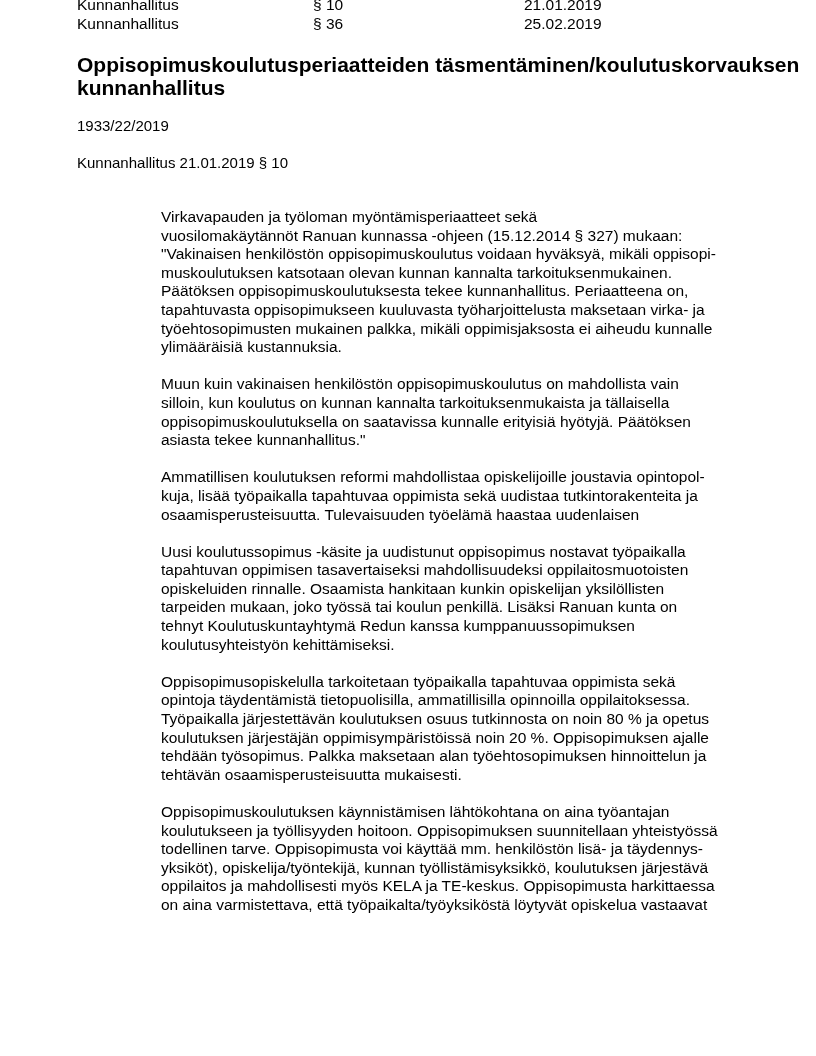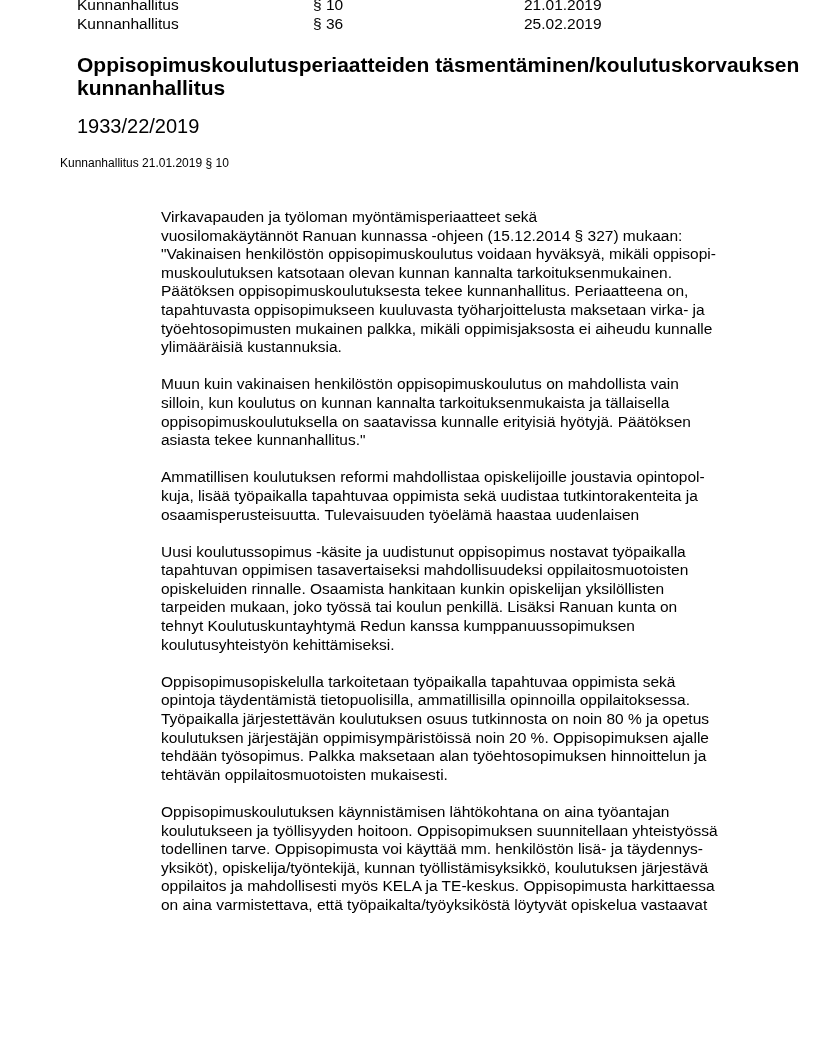--- a/index.html
+++ b/index.html
@@ -9,22 +9,22 @@
   }
   .meta-table { position: absolute; left: 77px; top: -4px; font-size: 15.5px; line-height: 18.5px; }
   .meta-row { display: flex; white-space: nowrap; }
   .meta-row .c1 { width: 236px; }
   .meta-row .c2 { width: 211px; }
   .meta-row .c3 { width: 200px; }
   .title {
     position: absolute; left: 77px; top: 53px; width: 700px;
     font-size: 21px; font-weight: bold; line-height: 23px; margin: 0;
   }
-  .docnum { position: absolute; left: 77px; top: 117px; font-size: 20px; line-height: 18.5px; }
-  .meeting { position: absolute; left: 60px; top: 154px; font-size: 12px; line-height: 18.5px; }
+  .docnum { position: absolute; left: 77px; top: 117px; font-size: 15px; line-height: 18.5px; }
+  .meeting { position: absolute; left: 77px; top: 154px; font-size: 15px; line-height: 18.5px; }
   .body-text {
     position: absolute; left: 161px; top: 208px; width: 590px;
     font-size: 15.5px; line-height: 18.6px;
   }
   .para { margin: 0 0 18.6px 0; }
   .line { display: block; white-space: nowrap; }
 </style>
 </head>
 <body>
 
@@ -78,21 +78,21 @@
       <span class="line">tarpeiden mukaan, joko työssä tai koulun penkillä. Lisäksi Ranuan kunta on</span>
       <span class="line">tehnyt Koulutuskuntayhtymä Redun kanssa kumppanuussopimuksen</span>
       <span class="line">koulutusyhteistyön kehittämiseksi.</span>
     </p>
     <p class="para">
       <span class="line">Oppisopimusopiskelulla tarkoitetaan työpaikalla tapahtuvaa oppimista sekä</span>
       <span class="line">opintoja täydentämistä tietopuolisilla, ammatillisilla opinnoilla oppilaitoksessa.</span>
       <span class="line">Työpaikalla järjestettävän koulutuksen osuus tutkinnosta on noin 80 % ja opetus</span>
       <span class="line">koulutuksen järjestäjän oppimisympäristöissä noin 20 %. Oppisopimuksen ajalle</span>
       <span class="line">tehdään työsopimus. Palkka maksetaan alan työehtosopimuksen hinnoittelun ja</span>
-      <span class="line">tehtävän oppilaitosmuotoisten mukaisesti.</span>
+      <span class="line">tehtävän osaamisperusteisuutta mukaisesti.</span>
     </p>
     <p class="para">
       <span class="line">Oppisopimuskoulutuksen käynnistämisen lähtökohtana on aina työantajan</span>
       <span class="line">koulutukseen ja työllisyyden hoitoon. Oppisopimuksen suunnitellaan yhteistyössä</span>
       <span class="line">todellinen tarve. Oppisopimusta voi käyttää mm. henkilöstön lisä- ja täydennys-</span>
       <span class="line">yksiköt), opiskelija/työntekijä, kunnan työllistämisyksikkö, koulutuksen järjestävä</span>
       <span class="line">oppilaitos ja mahdollisesti myös KELA ja TE-keskus. Oppisopimusta harkittaessa</span>
       <span class="line">on aina varmistettava, että työpaikalta/työyksiköstä löytyvät opiskelua vastaavat</span>
     </p>
   </div>

